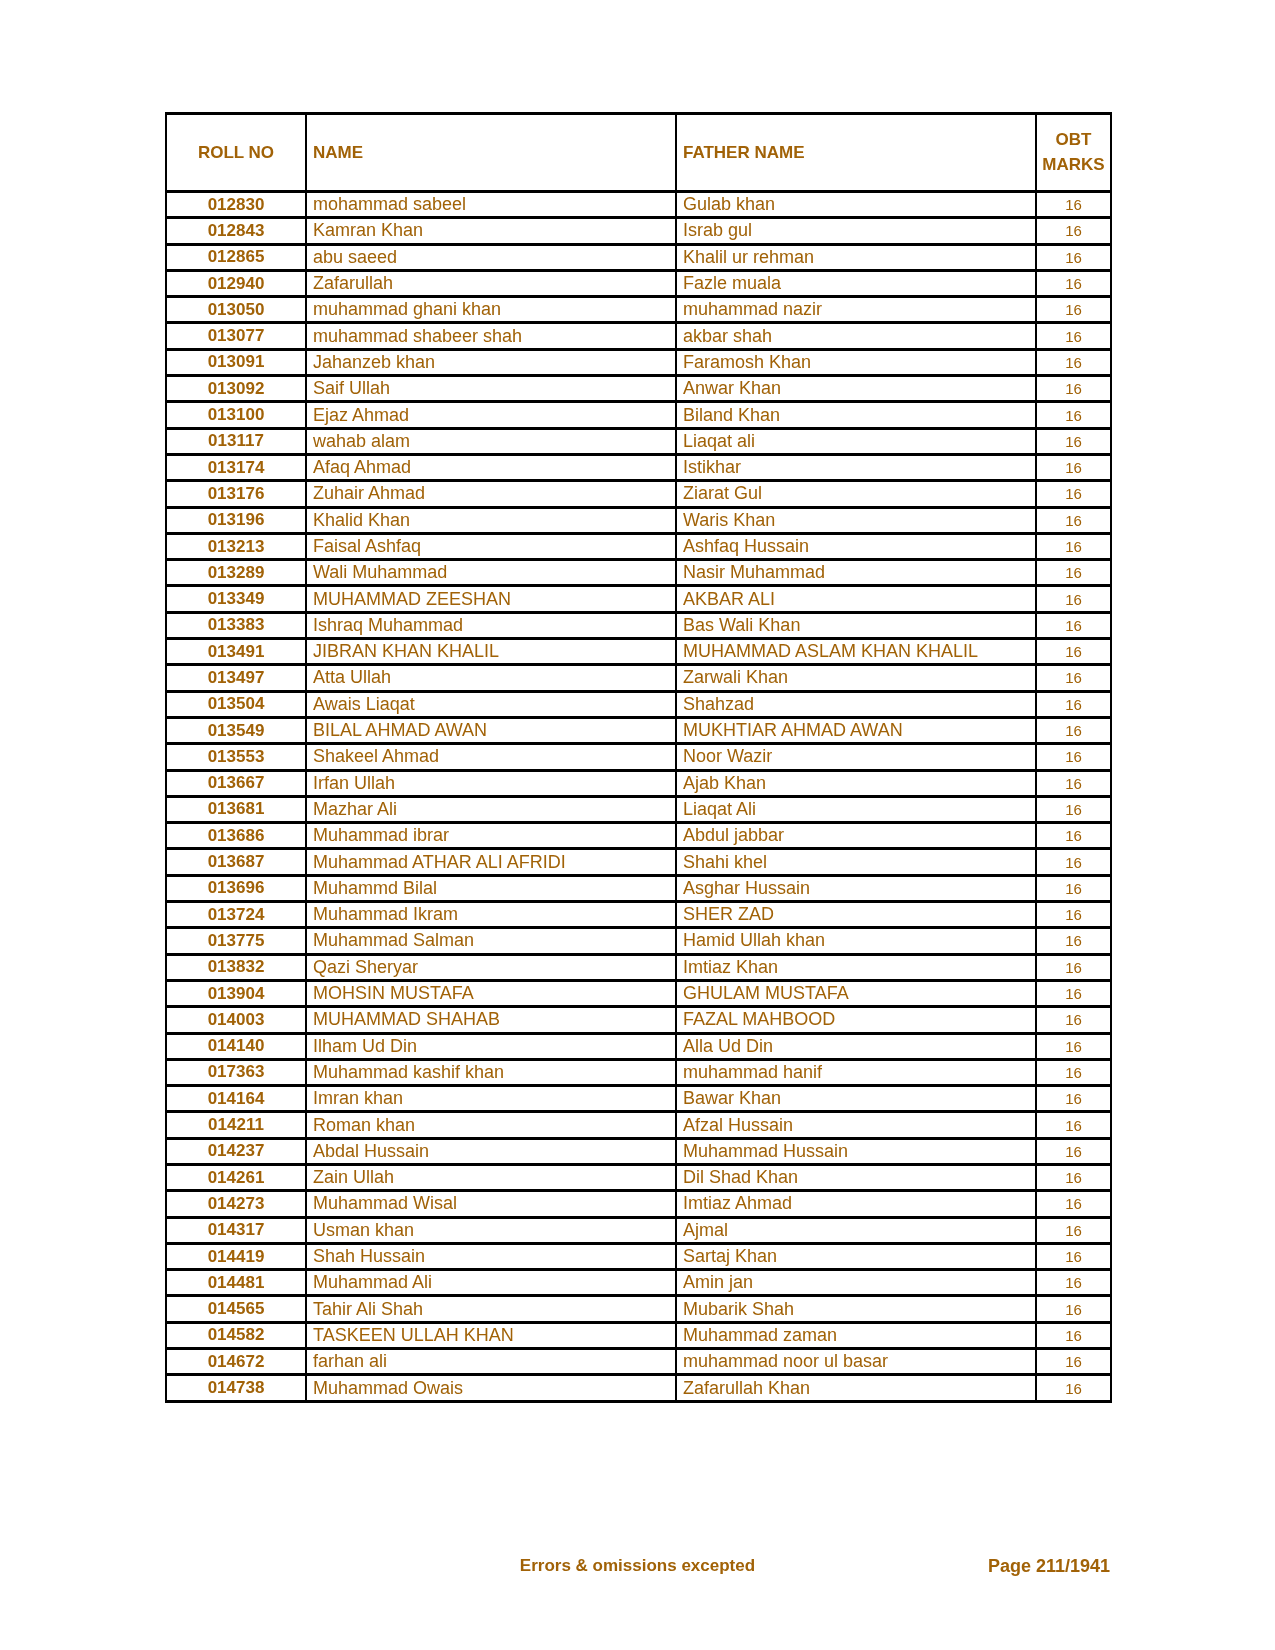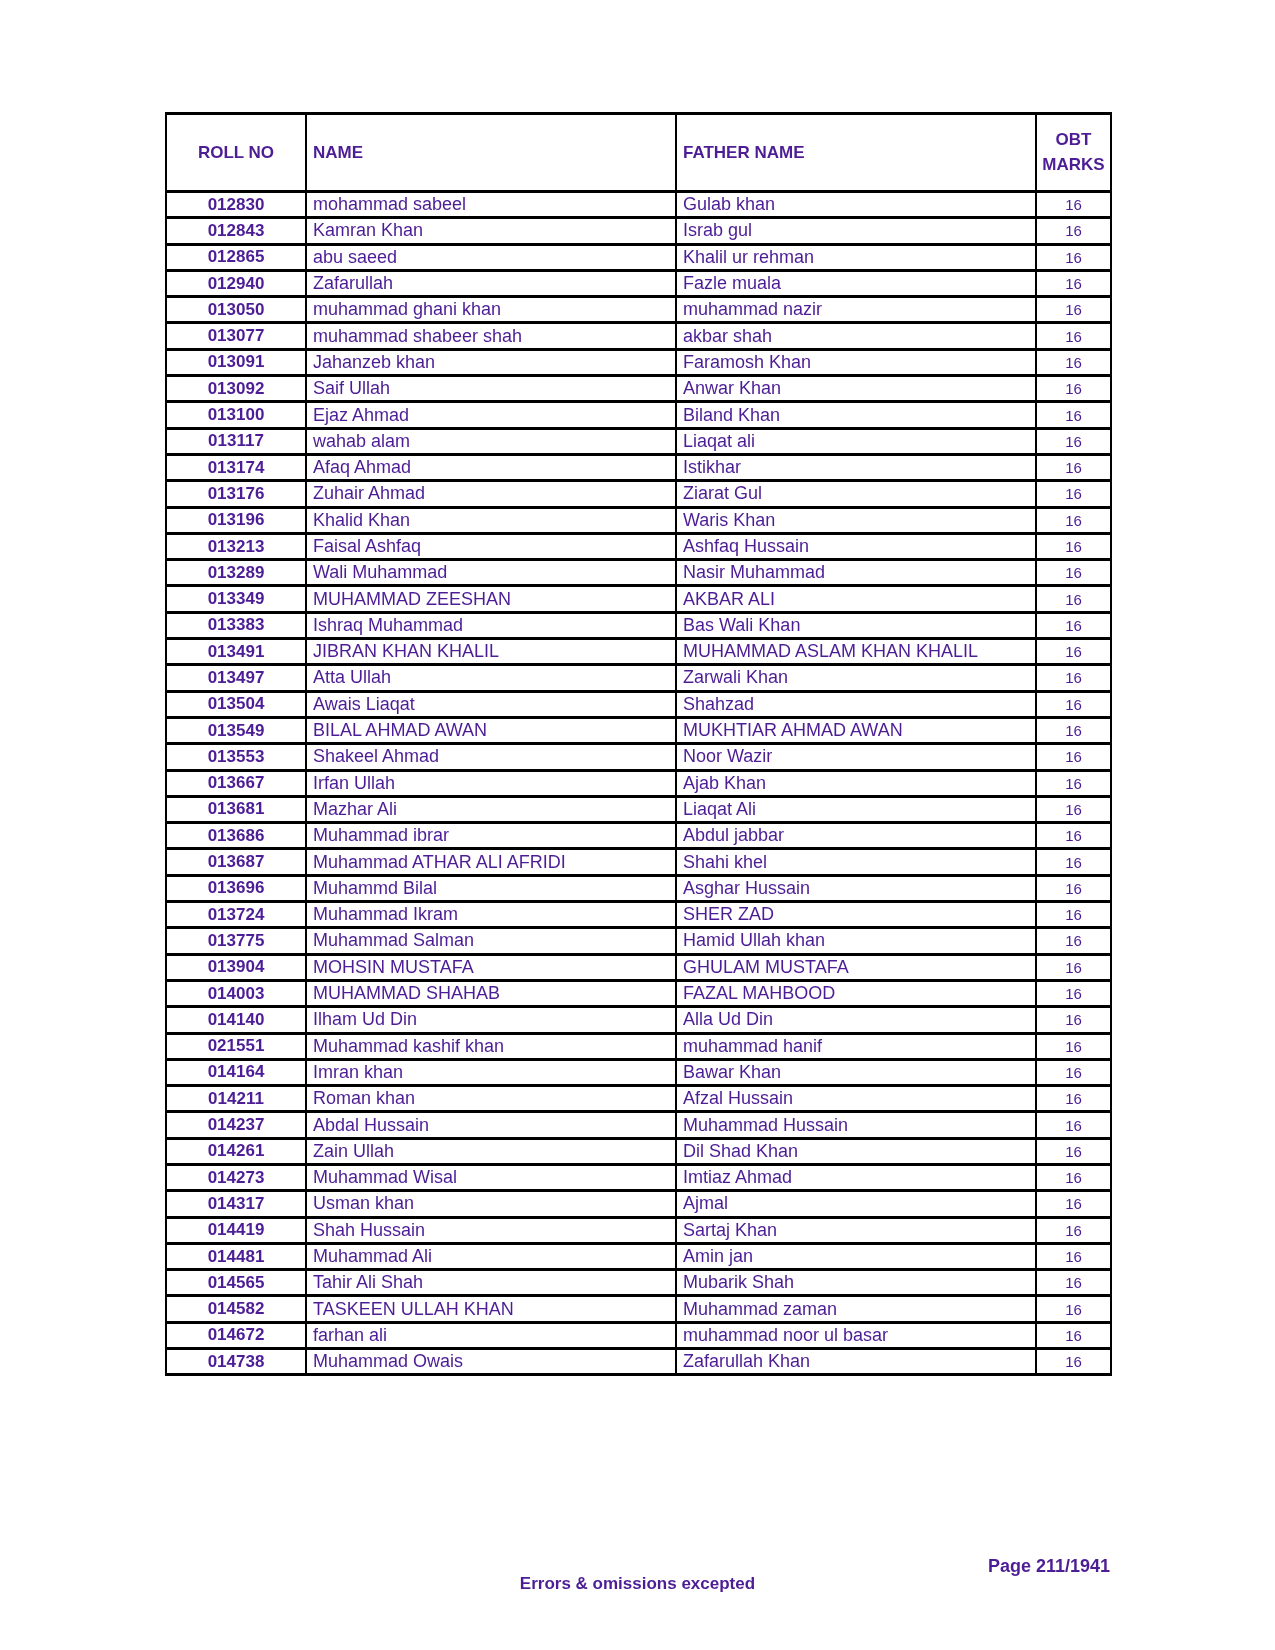--- a/index.html
+++ b/index.html
@@ -3,21 +3,21 @@
 <meta charset="utf-8">
 <style>
   * { margin: 0; padding: 0; box-sizing: border-box; }
   html, body { background: #ffffff; }
   .page {
     position: relative;
     width: 1275px;
     height: 1650px;
     background: #ffffff;
     font-family: "Liberation Sans", sans-serif;
-    color: #4c1d95;
+    color: #a16207;
     overflow: hidden;
   }
   .results-table {
     position: absolute;
     left: 165px;
     top: 112px;
     width: 945px;
     border-collapse: collapse;
     table-layout: fixed;
   }
@@ -66,21 +66,20 @@
     width: 1275px;
     height: 26px;
   }
   .footer-note {
     position: absolute;
     left: 0;
     right: 0;
     text-align: center;
     font-weight: bold;
     font-size: 17px;
-    margin-top: 18px;
   }
   .footer-page {
     position: absolute;
     right: 165px;
     top: 0;
     font-size: 18px;
     font-weight: bold;
   }
 </style>
 </head>
@@ -272,39 +271,45 @@
       <td class="father">SHER ZAD</td>
       <td class="marks">16</td>
     </tr>
         <tr>
       <td class="roll">013775</td>
       <td class="name">Muhammad Salman</td>
       <td class="father">Hamid Ullah khan</td>
       <td class="marks">16</td>
     </tr>
         <tr>
+      <td class="roll">013832</td>
+      <td class="name">Qazi Sheryar</td>
+      <td class="father">Imtiaz Khan</td>
+      <td class="marks">16</td>
+    </tr>
+        <tr>
       <td class="roll">013904</td>
       <td class="name">MOHSIN MUSTAFA</td>
       <td class="father">GHULAM MUSTAFA</td>
       <td class="marks">16</td>
     </tr>
         <tr>
       <td class="roll">014003</td>
       <td class="name">MUHAMMAD SHAHAB</td>
       <td class="father">FAZAL MAHBOOD</td>
       <td class="marks">16</td>
     </tr>
         <tr>
       <td class="roll">014140</td>
       <td class="name">Ilham Ud Din</td>
       <td class="father">Alla Ud Din</td>
       <td class="marks">16</td>
     </tr>
         <tr>
-      <td class="roll">021551</td>
+      <td class="roll">017363</td>
       <td class="name">Muhammad kashif khan</td>
       <td class="father">muhammad hanif</td>
       <td class="marks">16</td>
     </tr>
         <tr>
       <td class="roll">014164</td>
       <td class="name">Imran khan</td>
       <td class="father">Bawar Khan</td>
       <td class="marks">16</td>
     </tr>

